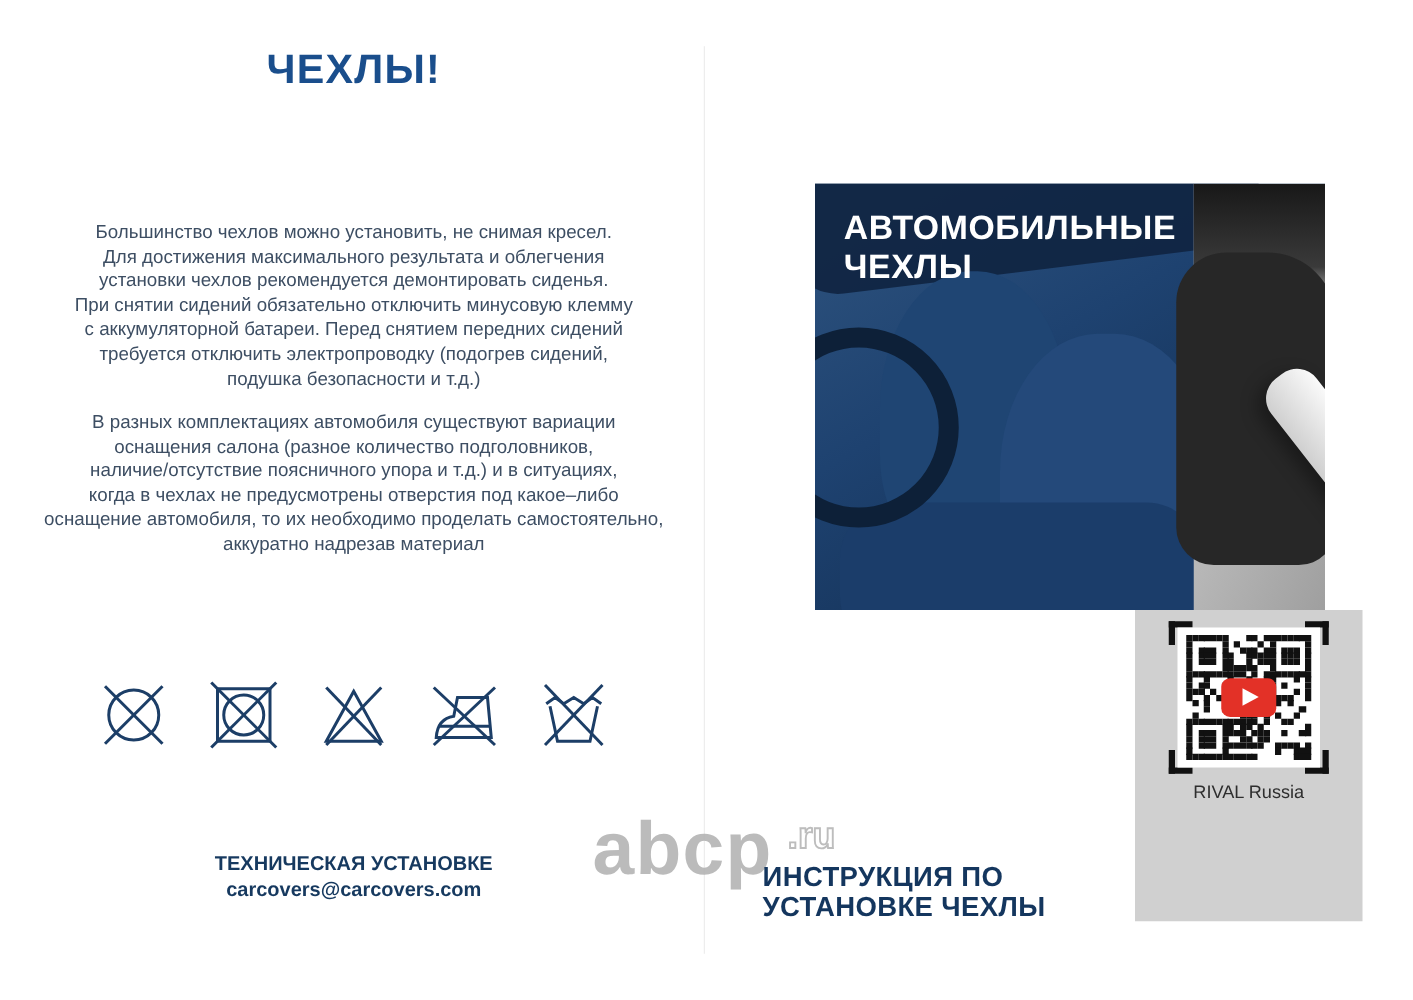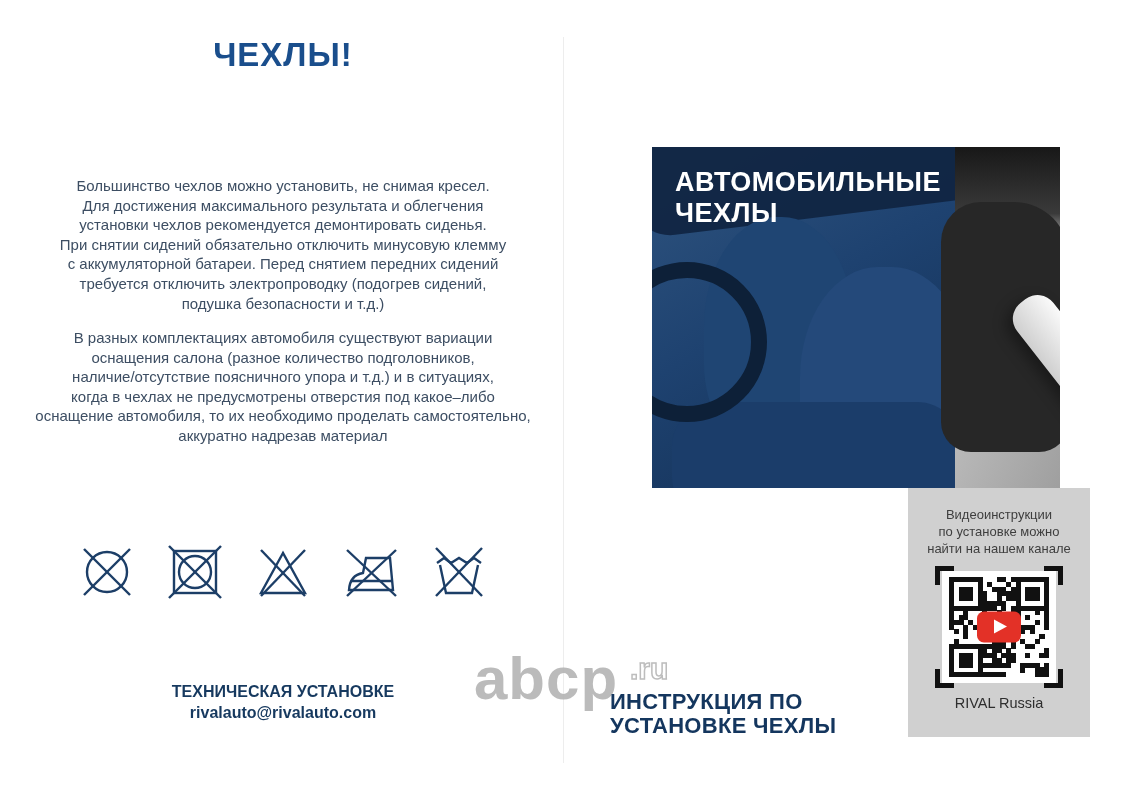--- a/index.html
+++ b/index.html
@@ -148,44 +148,41 @@
         <path d="M11 21 L17 49 H43 L49 21"></path>
         <path d="M8 19 L15 14 L22 19 L30 14 L38 19 L45 14 L52 19"></path>
         <line x1="7" y1="4" x2="53" y2="52"></line>
           <line x1="53" y1="4" x2="7" y2="52"></line>
       </svg>
     </span>
   </div>
 
   <div class="lp-support">
     <div>ТЕХНИЧЕСКАЯ УСТАНОВКЕ</div>
-    <div>rivalauto@rivalauto.com</div>
+    <div>carcovers@carcovers.com</div>
   </div>
 
   <div class="photo">
     <div class="ph-blue">
       <div class="ph-dash"></div>
       <div class="ph-seat1 diam"></div>
       <div class="ph-seat2 diam"></div>
       <div class="ph-cushion diam"></div>
       <div class="ph-wheel"></div>
     </div>
     <div class="ph-right">
       <div class="ph-rtop"></div>
       <div class="ph-rseat diam"></div>
       <div class="ph-sill"></div>
     </div>
     <div class="ph-title">АВТОМОБИЛЬНЫЕ
 ЧЕХЛЫ</div>
   </div>
 
   <div class="vpanel">
-    <div class="vpanel-text">Видеоинструкции
-по установке можно
-найти на нашем канале</div>
     <div class="qr-wrap">
       <div class="qr-br tl"></div>
       <div class="qr-br tr"></div>
       <div class="qr-br bl"></div>
       <div class="qr-br br"></div>
       <div class="qr-white"></div>
       <div id="qr-modules">
           <div style="left:0.00px;top:0.00px;width:5.06px;height:5.06px"></div>
           <div style="left:4.76px;top:0.00px;width:5.06px;height:5.06px"></div>
           <div style="left:9.52px;top:0.00px;width:5.06px;height:5.06px"></div>

